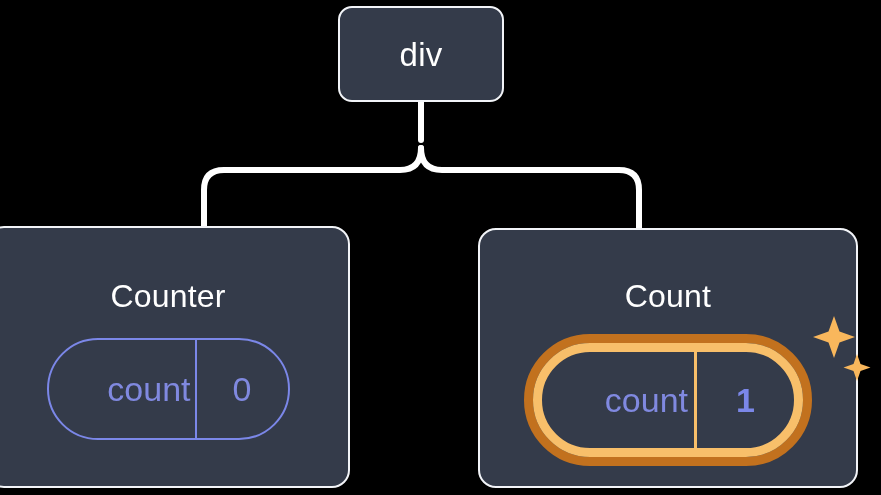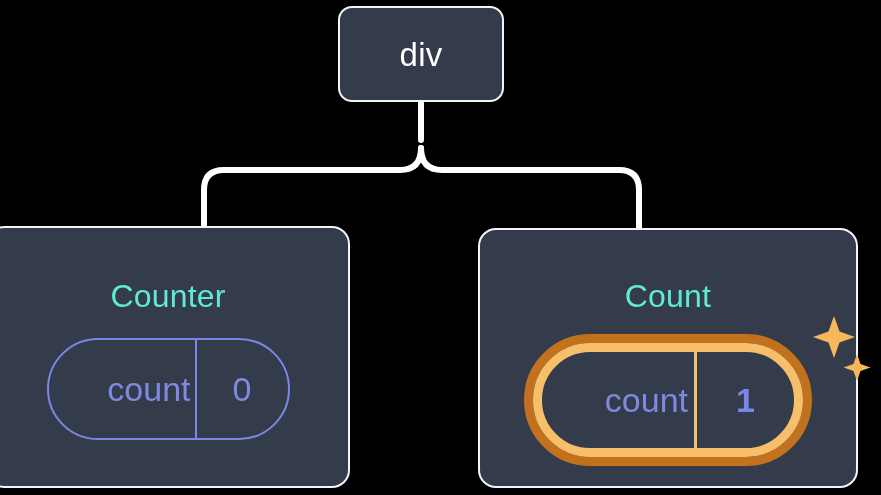--- a/index.html
+++ b/index.html
@@ -69,21 +69,21 @@
   #node-count {
     left: 478px;
     top: 228px;
     width: 380px;
     height: 260px;
     border-radius: 18px;
   }
 
   .node-title {
     font-size: 32px;
-    color: #5eead4;
+    color: #ffffff;
     line-height: 1;
     letter-spacing: 0.2px;
     white-space: nowrap;
   }
   #node-counter .node-title { margin-top: 52px; }
   #node-count   .node-title { margin-top: 50px; }
 
   
   .pill-wrap {
     position: relative;

